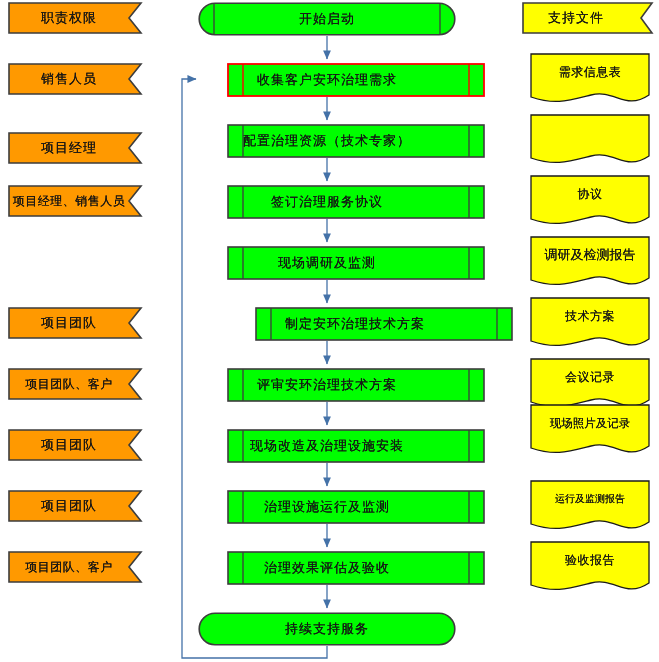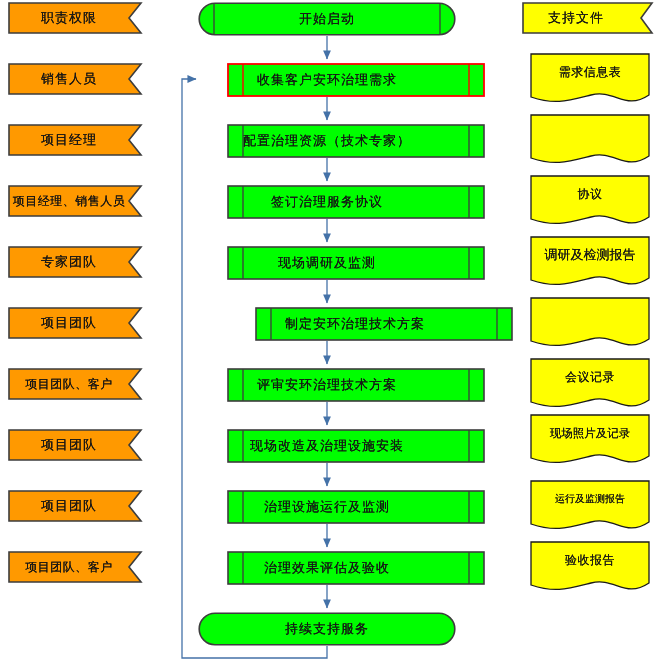--- a/index.html
+++ b/index.html
@@ -78,40 +78,34 @@
     <span class="label" style="left:-12px;">职责权限</span>
   </div>
 
   <div class="node banner" style="left:8px;top:63px;">
     <svg width="146" height="32" viewBox="0 0 146 32" xmlns="http://www.w3.org/2000/svg">
         <path d="M1,1 L133,1 L121,16 L133,31 L1,31 Z" fill="#FF9900" stroke="#3d3d3d" stroke-width="1.6"></path>
       </svg>
     <span class="label" style="left:-12px;">销售人员</span>
   </div>
 
-  <div class="node banner" style="left:8px;top:124px;">
+  <div class="node banner" style="left:8px;top:132px;">
     <svg width="146" height="32" viewBox="0 0 146 32" xmlns="http://www.w3.org/2000/svg">
         <path d="M1,1 L133,1 L121,16 L133,31 L1,31 Z" fill="#FF9900" stroke="#3d3d3d" stroke-width="1.6"></path>
       </svg>
     <span class="label" style="left:-12px;">项目经理</span>
   </div>
 
   <div class="node banner" style="left:8px;top:185px;">
     <svg width="146" height="32" viewBox="0 0 146 32" xmlns="http://www.w3.org/2000/svg">
         <path d="M1,1 L133,1 L121,16 L133,31 L1,31 Z" fill="#FF9900" stroke="#3d3d3d" stroke-width="1.6"></path>
       </svg>
     <span class="label small" style="left:-12px;">项目经理、销售人员</span>
   </div>
 
-  <div class="node banner" style="left:8px;top:246px;">
-    <svg width="146" height="32" viewBox="0 0 146 32" xmlns="http://www.w3.org/2000/svg">
-        <path d="M1,1 L133,1 L121,16 L133,31 L1,31 Z" fill="#FF9900" stroke="#3d3d3d" stroke-width="1.6"></path>
-      </svg>
-    <span class="label" style="left:-12px;">专家团队</span>
-  </div>
 
   <div class="node banner" style="left:8px;top:307px;">
     <svg width="146" height="32" viewBox="0 0 146 32" xmlns="http://www.w3.org/2000/svg">
         <path d="M1,1 L133,1 L121,16 L133,31 L1,31 Z" fill="#FF9900" stroke="#3d3d3d" stroke-width="1.6"></path>
       </svg>
     <span class="label" style="left:-12px;">项目团队</span>
   </div>
 
   <div class="node banner" style="left:8px;top:368px;">
     <svg width="146" height="32" viewBox="0 0 146 32" xmlns="http://www.w3.org/2000/svg">
@@ -269,30 +263,31 @@
     <svg width="120" height="52" viewBox="0 0 120 52" xmlns="http://www.w3.org/2000/svg">
       <path d="M1,1 L119,1 L119,42 C95,58 85,36 61,42 C37,48 25,52 1,44 Z" fill="#FFFF00" stroke="#1a1a1a" stroke-width="1.3"></path>
     </svg>
     <span class="label small" style="height:38px;font-size:13px;letter-spacing:0;">调研及检测报告</span>
   </div>
 
   <div class="node doc" style="left:530px;top:297px;">
     <svg width="120" height="52" viewBox="0 0 120 52" xmlns="http://www.w3.org/2000/svg">
       <path d="M1,1 L119,1 L119,42 C95,58 85,36 61,42 C37,48 25,52 1,44 Z" fill="#FFFF00" stroke="#1a1a1a" stroke-width="1.3"></path>
     </svg>
+    <span class="label small" style="height:38px;">技术方案</span>
   </div>
 
   <div class="node doc" style="left:530px;top:358px;">
     <svg width="120" height="52" viewBox="0 0 120 52" xmlns="http://www.w3.org/2000/svg">
       <path d="M1,1 L119,1 L119,42 C95,58 85,36 61,42 C37,48 25,52 1,44 Z" fill="#FFFF00" stroke="#1a1a1a" stroke-width="1.3"></path>
     </svg>
     <span class="label small" style="height:38px;">会议记录</span>
   </div>
 
-  <div class="node doc" style="left:530px;top:414px;">
+  <div class="node doc" style="left:530px;top:404px;">
     <svg width="120" height="52" viewBox="0 0 120 52" xmlns="http://www.w3.org/2000/svg">
       <path d="M1,1 L119,1 L119,42 C95,58 85,36 61,42 C37,48 25,52 1,44 Z" fill="#FFFF00" stroke="#1a1a1a" stroke-width="1.3"></path>
     </svg>
     <span class="label small" style="height:38px;font-size:11.5px;letter-spacing:0;">现场照片及记录</span>
   </div>
 
   <div class="node doc" style="left:530px;top:480px;">
     <svg width="120" height="52" viewBox="0 0 120 52" xmlns="http://www.w3.org/2000/svg">
       <path d="M1,1 L119,1 L119,42 C95,58 85,36 61,42 C37,48 25,52 1,44 Z" fill="#FFFF00" stroke="#1a1a1a" stroke-width="1.3"></path>
     </svg>

